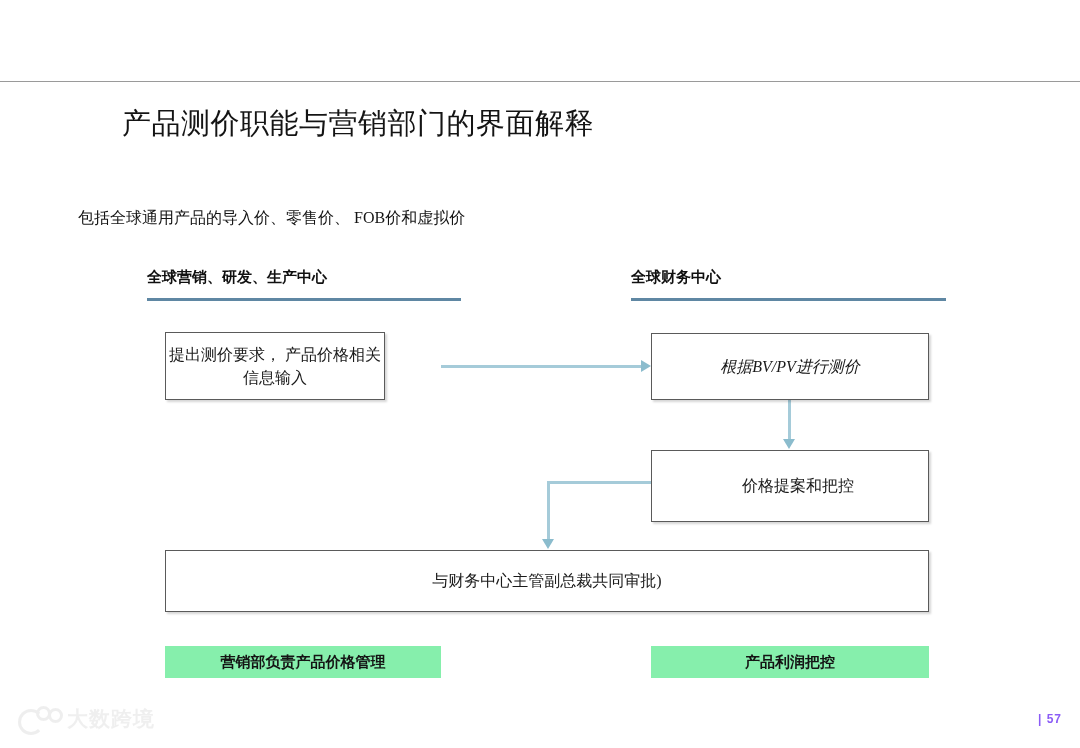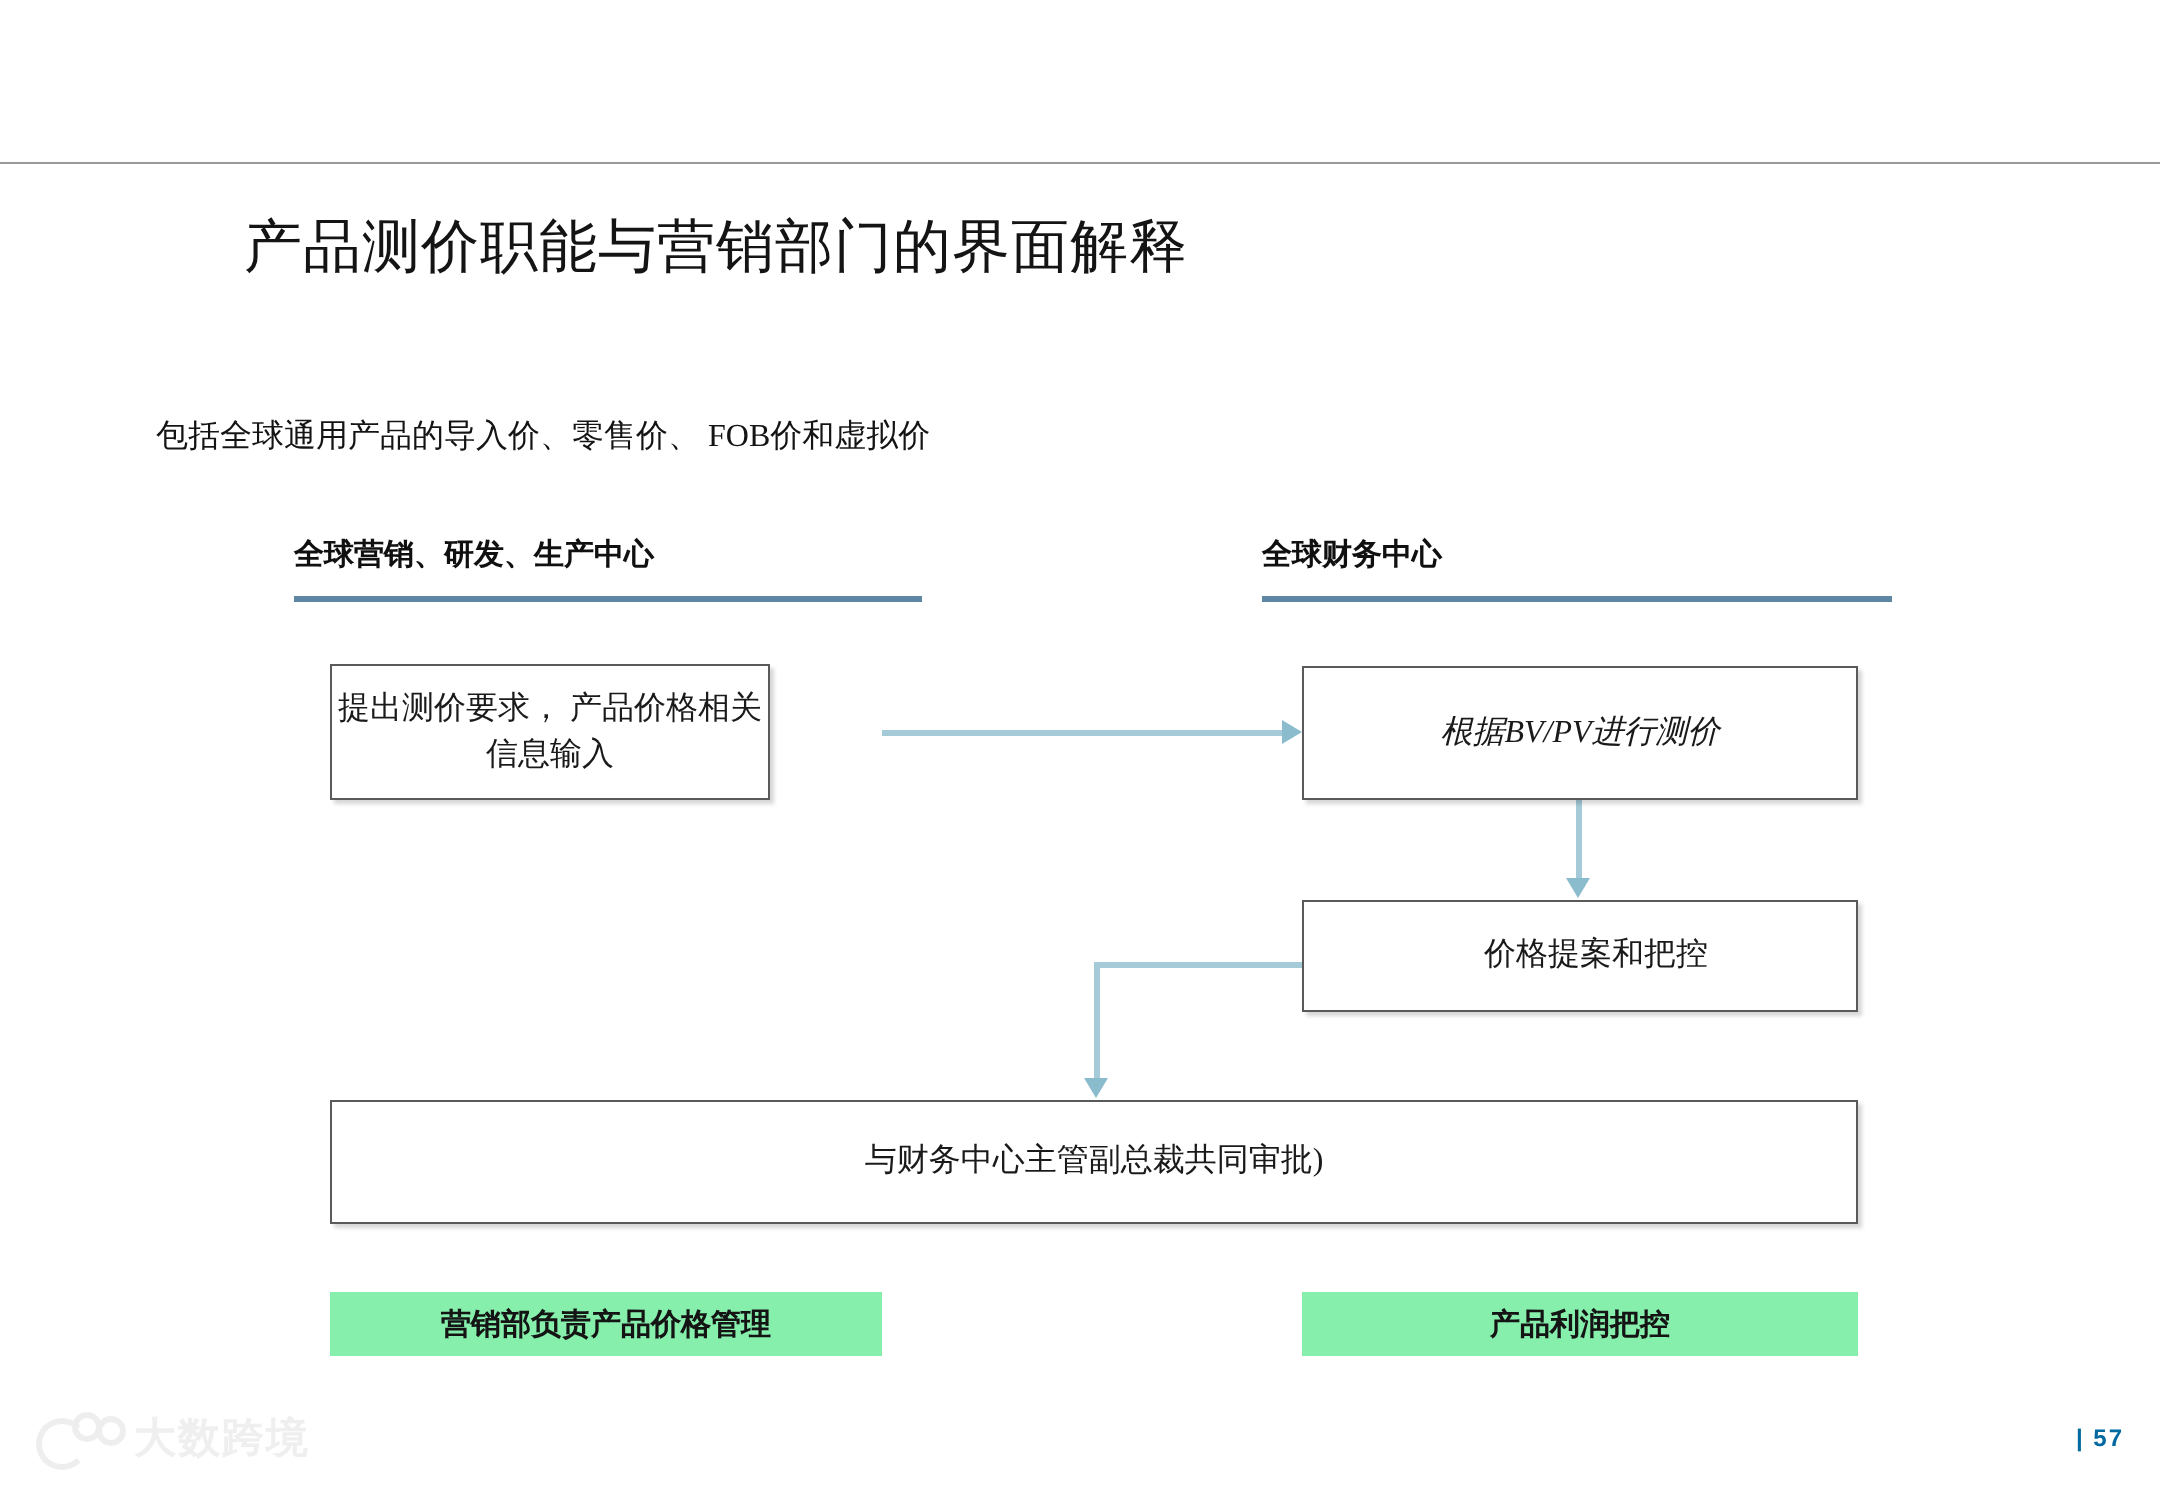--- a/index.html
+++ b/index.html
@@ -82,21 +82,21 @@
     justify-content: center;
     text-align: center;
     font-family: "Liberation Serif", "DejaVu Serif", serif;
     font-size: 16px;
     line-height: 1.45;
     color: #1a1a1a;
     z-index: 3;
   }
   #box-request  { left: 165px; top: 332px; width: 220px; height: 68px; }
   #box-bvpv     { left: 651px; top: 333px; width: 278px; height: 67px; font-style: italic; }
-  #box-proposal { left: 651px; top: 450px; width: 278px; height: 56px; padding-left: 16px; }
+  #box-proposal { left: 651px; top: 450px; width: 278px; height: 72px; padding-left: 16px; }
   #box-decision { left: 165px; top: 550px; width: 764px; height: 62px; }
 
   .pbox .line2 { display: block; }
 
   
   .conn {
     position: absolute;
     background: #a5cbd9;
     z-index: 1;
   }
@@ -193,21 +193,21 @@
   }
 
   
   #page-number {
     position: absolute;
     right: 18px;
     top: 712px;
     font-family: "Liberation Sans", "DejaVu Sans", sans-serif;
     font-size: 12px;
     font-weight: 700;
-    color: #0369a1;
+    color: #8b5cf6;
     letter-spacing: 1px;
   }
 </style>
 </head>
 <body>
 
 <div id="slide">
 
   <div class="top-rule"></div>
 

